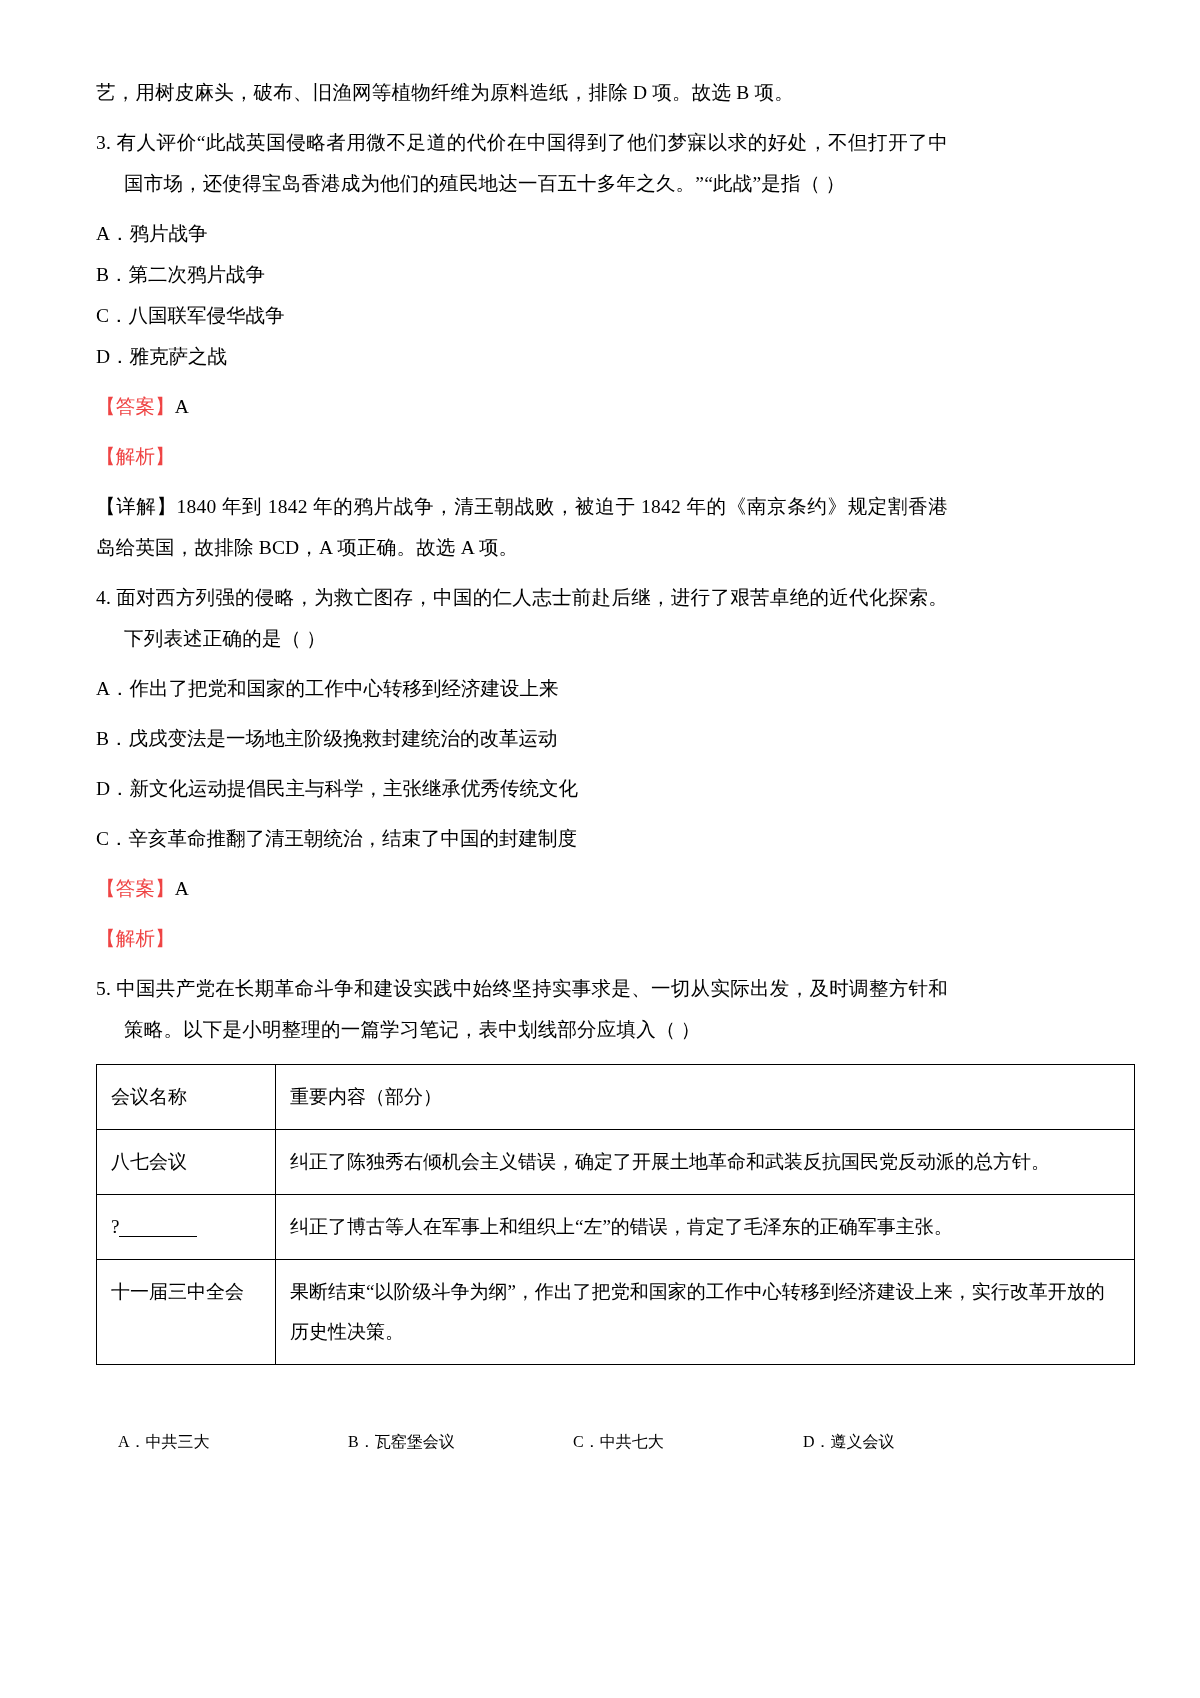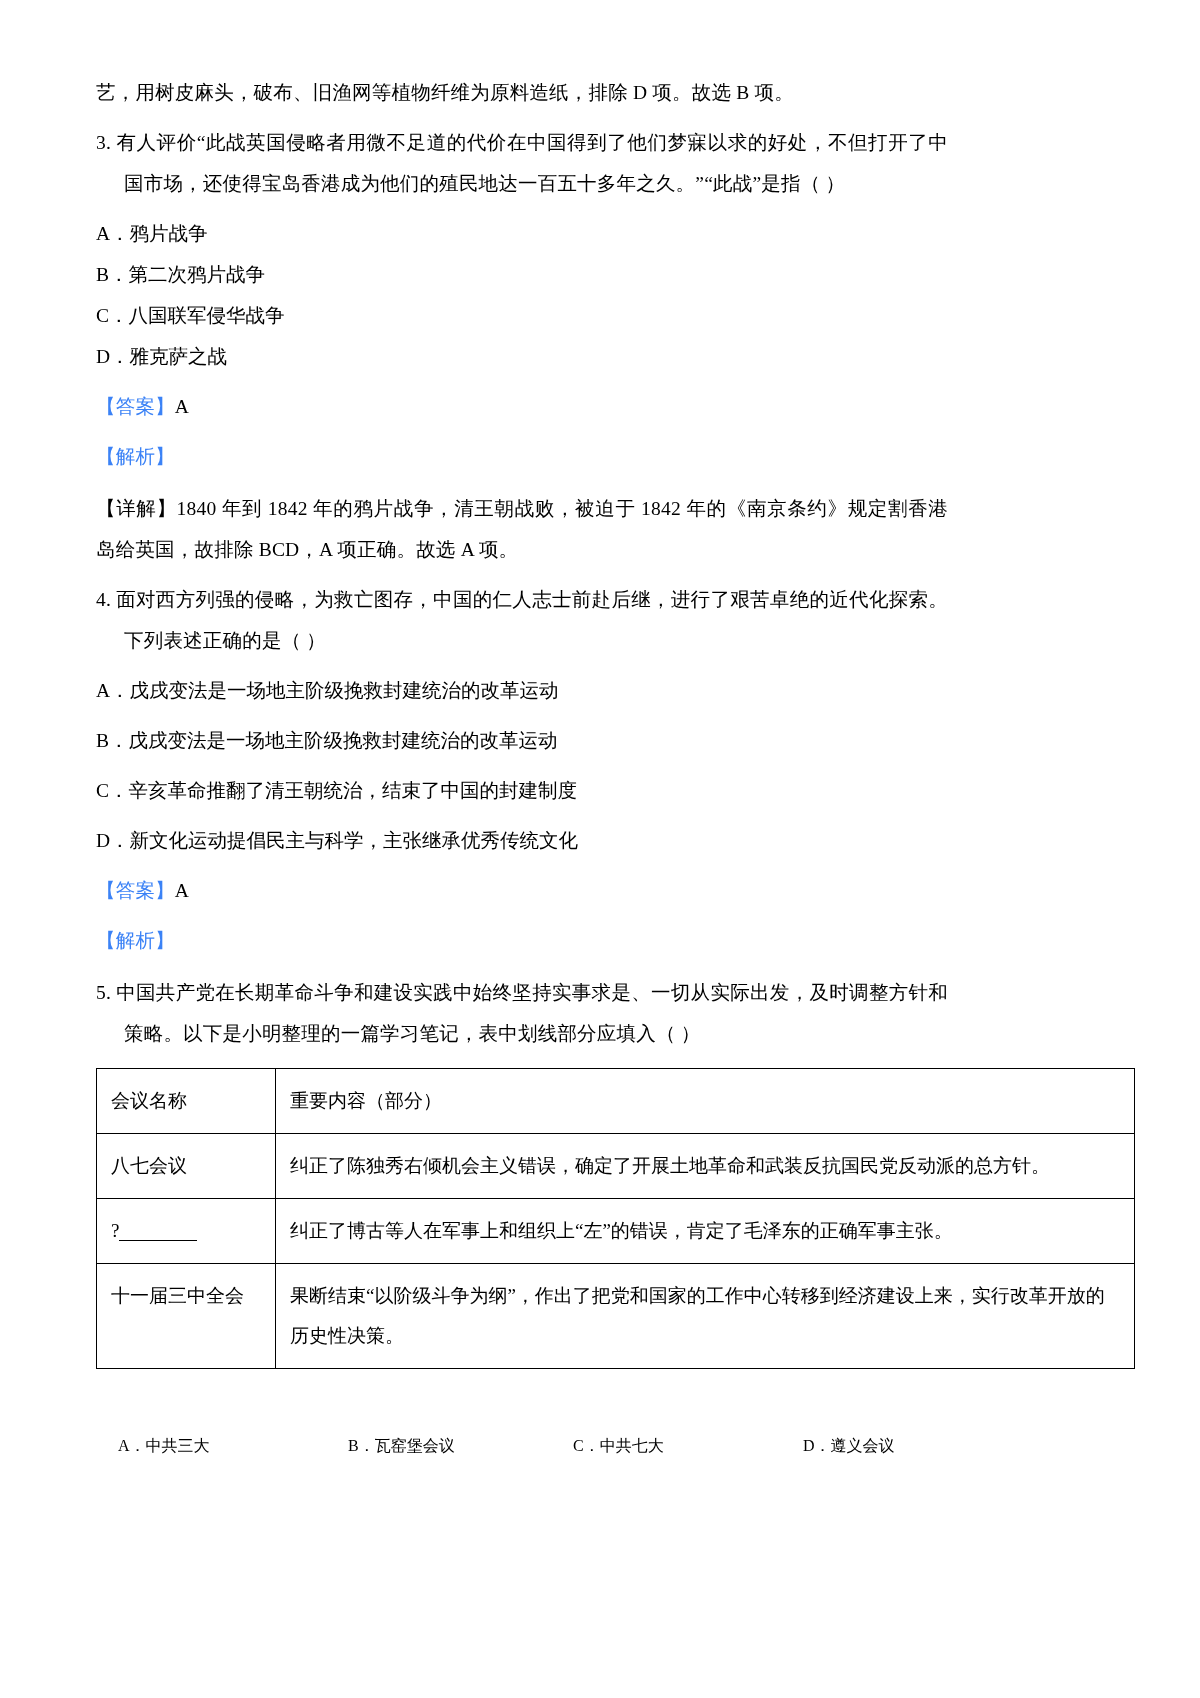--- a/index.html
+++ b/index.html
@@ -25,22 +25,21 @@
     line-height: 41px;
     margin: 0 0 9px 0;
     text-align: justify;
     letter-spacing: 0.2px;
   }
   .hang {
     padding-left: 28px;
     text-indent: -28px;
   }
   .blue {
-    color: #3b82f6;
-    font-family: Liberation Mono, monospace;
+    color: #ef4444;
   }
   .opts {
     font-size: 19.5px;
     line-height: 41px;
     margin: 0 0 9px 0;
     display: flex;
     white-space: nowrap;
     flex-direction: column;
   }
   .opts .op {
@@ -108,24 +107,24 @@
   </div>
 
   <p class="para"><span class="blue">【答案】</span><span>A</span></p>
 
   <p class="para blue">【解析】</p>
 
   <p class="para">【详解】1840 年到 1842 年的鸦片战争，清王朝战败，被迫于 1842 年的《南京条约》规定割香港岛给英国，故排除 BCD，A 项正确。故选 A 项。</p>
 
   <p class="para hang">4. 面对西方列强的侵略，为救亡图存，中国的仁人志士前赴后继，进行了艰苦卓绝的近代化探索。下列表述正确的是（      ）</p>
 
-  <p class="optline">A．戊戌变法是一场地主阶级挽救封建统治的改革运动</p>
+  <p class="optline">A．作出了把党和国家的工作中心转移到经济建设上来</p>
   <p class="optline">B．戊戌变法是一场地主阶级挽救封建统治的改革运动</p>
+  <p class="optline">D．新文化运动提倡民主与科学，主张继承优秀传统文化</p>
   <p class="optline">C．辛亥革命推翻了清王朝统治，结束了中国的封建制度</p>
-  <p class="optline">D．新文化运动提倡民主与科学，主张继承优秀传统文化</p>
 
   <p class="para"><span class="blue">【答案】</span><span>A</span></p>
 
   <p class="para blue">【解析】</p>
 
 
   <p class="para hang">5. 中国共产党在长期革命斗争和建设实践中始终坚持实事求是、一切从实际出发，及时调整方针和策略。以下是小明整理的一篇学习笔记，表中划线部分应填入（      ）</p>
 
   <table class="notes">
     <tbody>

